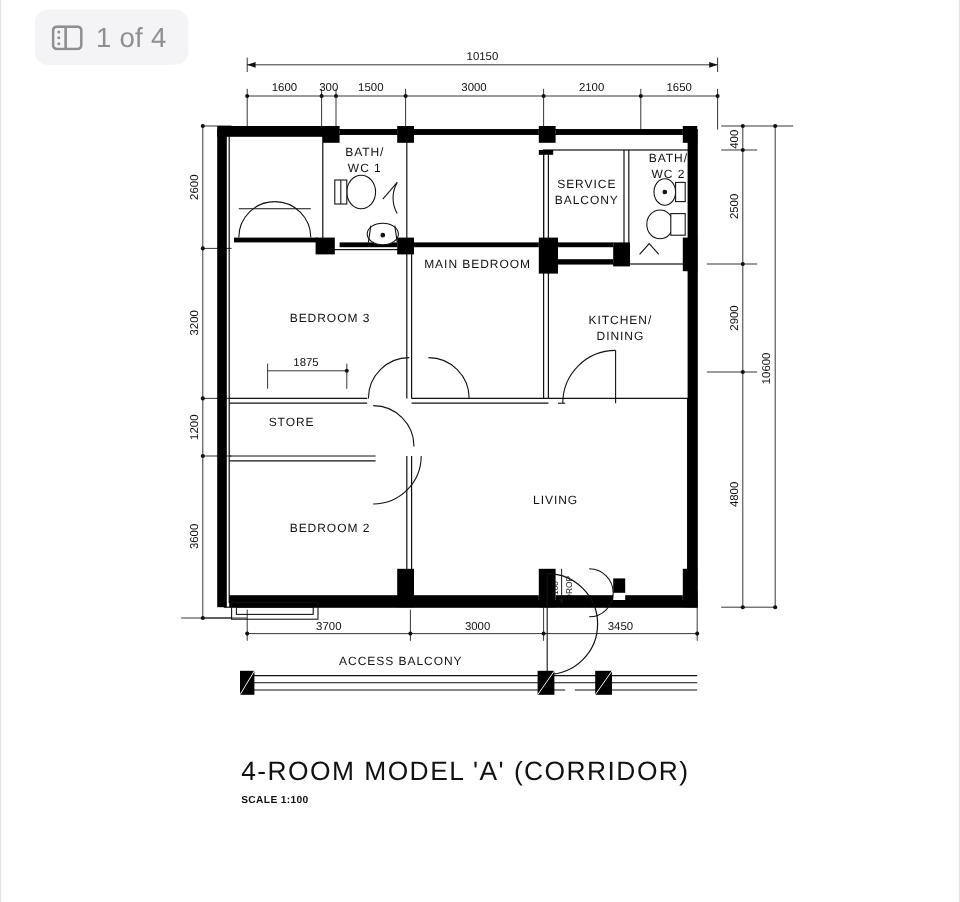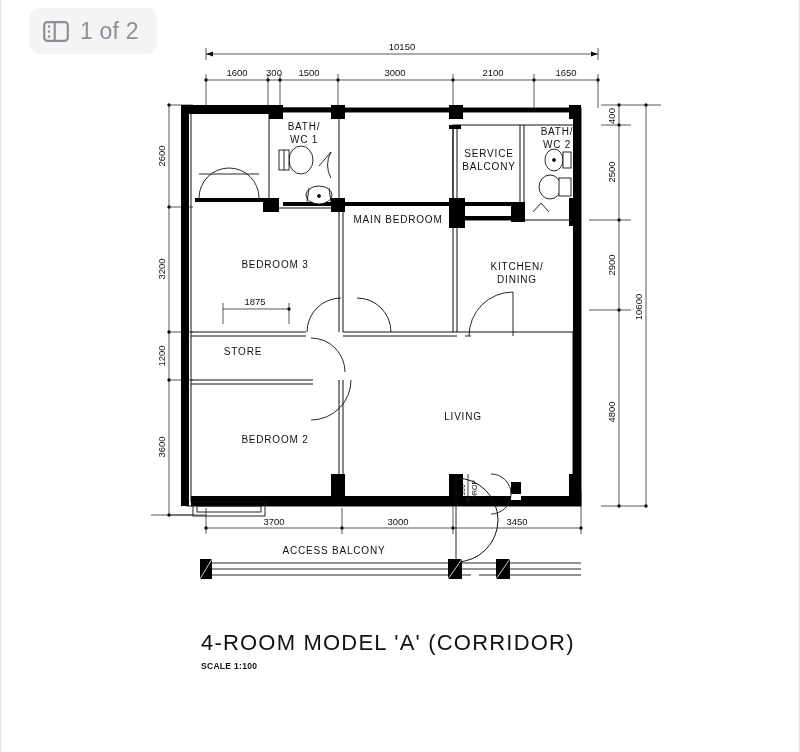--- a/index.html
+++ b/index.html
@@ -89,21 +89,21 @@
 <body>
 
 <div id="page-badge">
   <svg class="badge-icon" viewBox="0 0 26 21">
     <rect x="1.2" y="1.2" width="23.6" height="18.6" rx="3.2" ry="3.2" fill="none" stroke="#8e8e93" stroke-width="2.2"></rect>
     <rect x="10.6" y="1.2" width="2.2" height="18.6" fill="#8e8e93"></rect>
     <circle cx="6" cy="5.6" r="1.25" fill="#8e8e93"></circle>
     <circle cx="6" cy="10.5" r="1.25" fill="#8e8e93"></circle>
     <circle cx="6" cy="15.4" r="1.25" fill="#8e8e93"></circle>
   </svg>
-  <span class="badge-label">1 of 2</span>
+  <span class="badge-label">1 of 4</span>
 </div>
 
 <div id="plan">
 <svg width="800" height="752" viewBox="0 0 800 752" xmlns="http://www.w3.org/2000/svg">
 
   <g stroke="#111" stroke-width="0.7" fill="none">
 
     <line x1="205" y1="42" x2="597" y2="42"></line>
     <line x1="205" y1="36" x2="205" y2="48"></line>
     <line x1="597" y1="36" x2="597" y2="48"></line>

